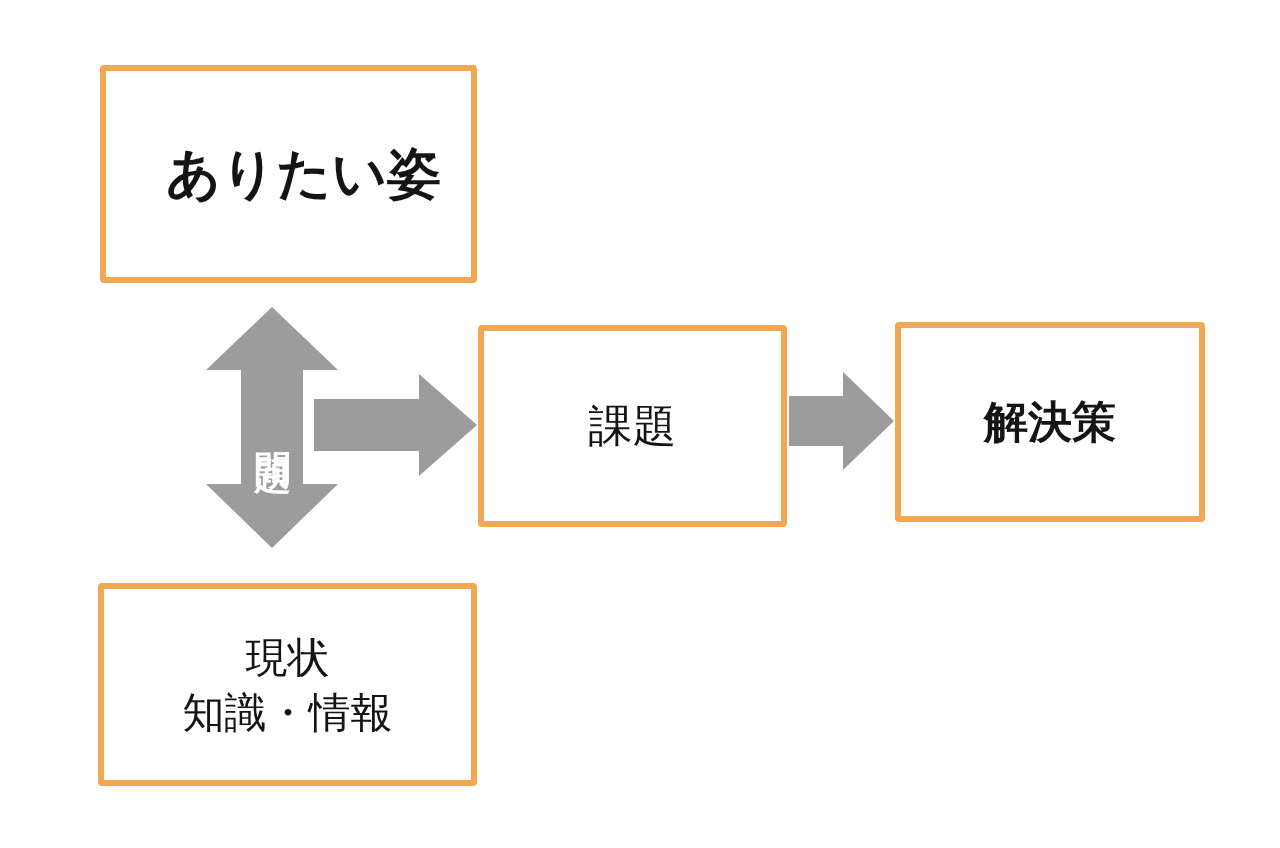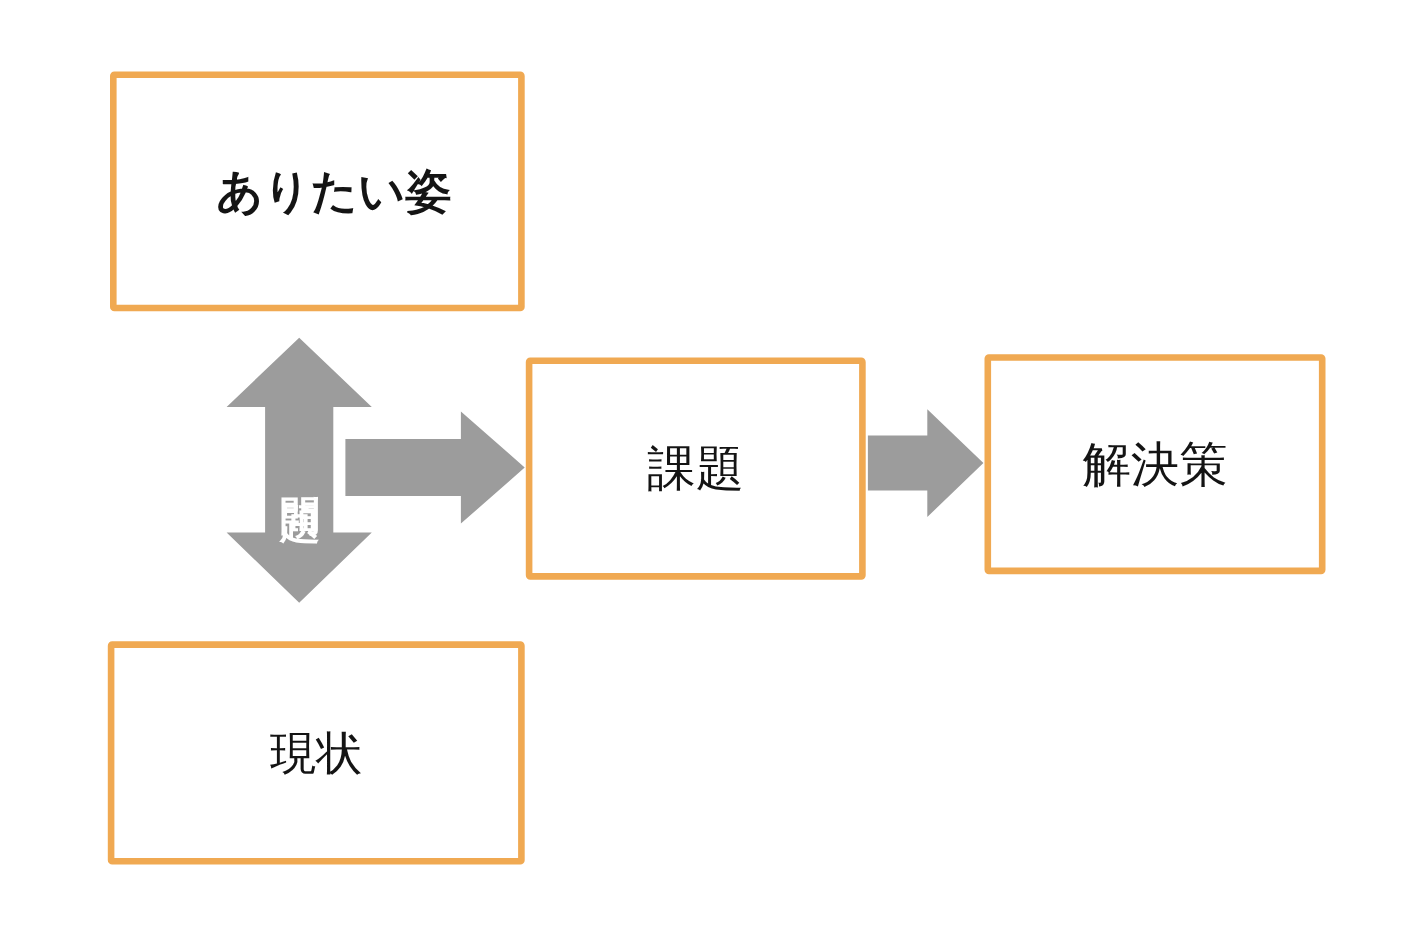--- a/index.html
+++ b/index.html
@@ -22,33 +22,33 @@
     display: flex;
     flex-direction: column;
     align-items: center;
     justify-content: center;
     text-align: center;
     color: var(--text, #141414);
   }
 
   #box-goal {
     left: 100px; top: 65px; width: 377px; height: 218px;
-    font-weight: bold; font-size: 42px; line-height: 52px; padding-left: 30px;
+    font-weight: bold; font-size: 54px; line-height: 52px; padding-left: 30px;
   }
   #box-current {
     left: 98px; top: 583px; width: 379px; height: 203px;
     font-weight: 400; font-size: 42px; line-height: 55px;
   }
   #box-issue {
     left: 478px; top: 325px; width: 309px; height: 202px;
     font-weight: normal; font-size: 44px;
   }
   #box-solution {
     left: 895px; top: 322px; width: 310px; height: 200px;
-    font-weight: normal; font-size: 44px;
+    font-weight: bold; font-size: 44px;
   }
 
   .arrows {
     position: absolute;
     left: 0; top: 0;
     width: 1280px; height: 848px;
     display: block;
   }
   .arrow { fill: var(--arrow-fill, #9C9C9C); }
 
@@ -87,15 +87,16 @@
   <div class="dbox" id="box-issue">
     <span class="line">課題</span>
   </div>
 
   <div class="dbox" id="box-solution">
     <span class="line">解決策</span>
   </div>
 
   <div class="dbox" id="box-current">
     <span class="line">現状</span>
+    <span class="line">知識・情報</span>
   </div>
 
 </div>
 
 </body></html>

